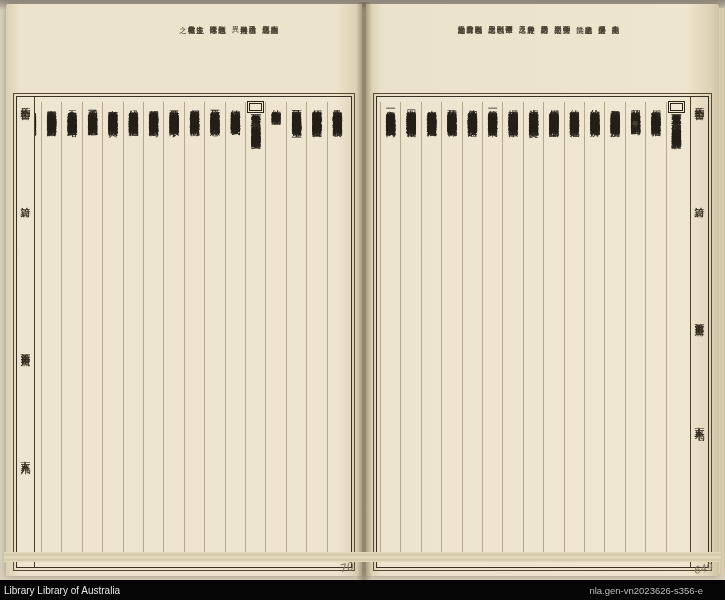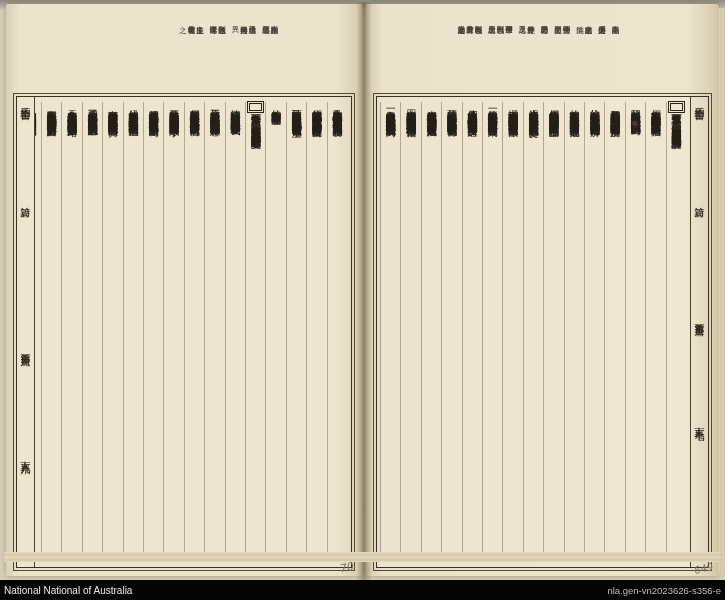--- a/index.html
+++ b/index.html
@@ -53,21 +53,21 @@
   .inline-note{font-size:6.3px;letter-spacing:0;color:#4a4234;line-height:1;}
   
   .pencil{position:absolute;color:#837a66;font-style:italic;transform:rotate(-12deg);}
   .pencil-left{left:340px;top:561px;font-size:11px;}
   .pencil-right{left:694px;top:563px;font-size:10px;}
   
   .nla-bar{position:absolute;left:0;bottom:0;width:725px;height:20px;background:#050505;
       display:flex;align-items:center;justify-content:space-between;
       font-family:"Liberation Sans",sans-serif;}
   .nla-bar .lib{color:#e8e8e8;font-size:10px;padding-left:4px;}
-  .nla-bar .id{color:#bdbdbd;font-size:9.5px;padding-right:4px;}
+  .nla-bar .id{color:#bdbdbd;font-size:9.5px;padding-right:22px;}
 </style>
 </head>
 <body>
 
 <div class="scan">
   <div class="spread">
 
     <section class="page page-left">
       <div class="annotations" id="notes-left">
           <div class="note-group">
@@ -181,16 +181,16 @@
 
     <div class="gutter"></div>
     <div class="edge-right"></div>
     <div class="edge-bottom"></div>
   </div>
 
   <div class="pencil pencil-left">70</div>
   <div class="pencil pencil-right">649</div>
 
   <footer class="nla-bar">
-    <span class="lib">National National of Australia</span>
+    <span class="lib">Library Library of Australia</span>
     <span class="id">nla.gen-vn2023626-s356-e</span>
   </footer>
 </div>
 
 </body></html>

